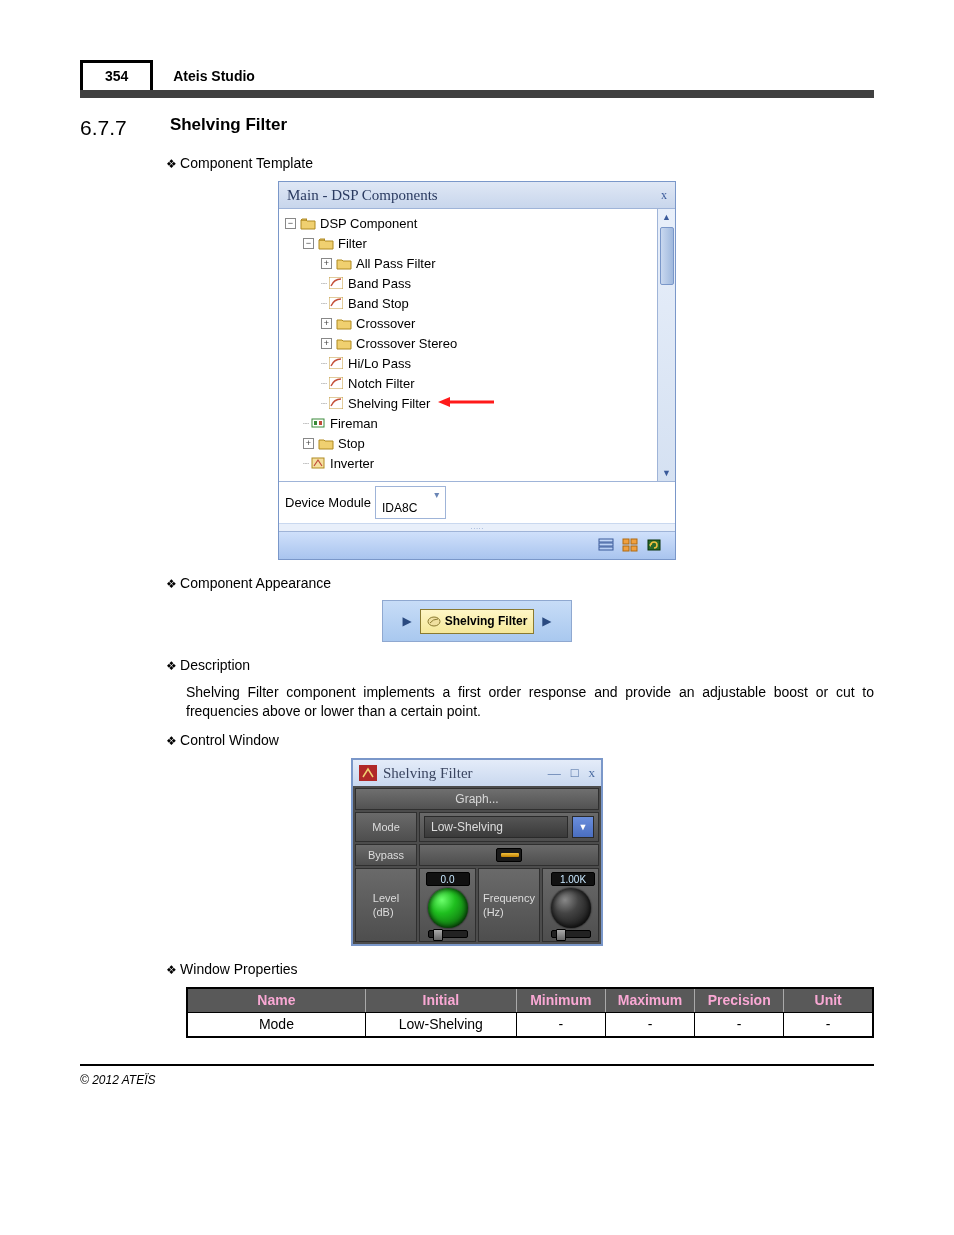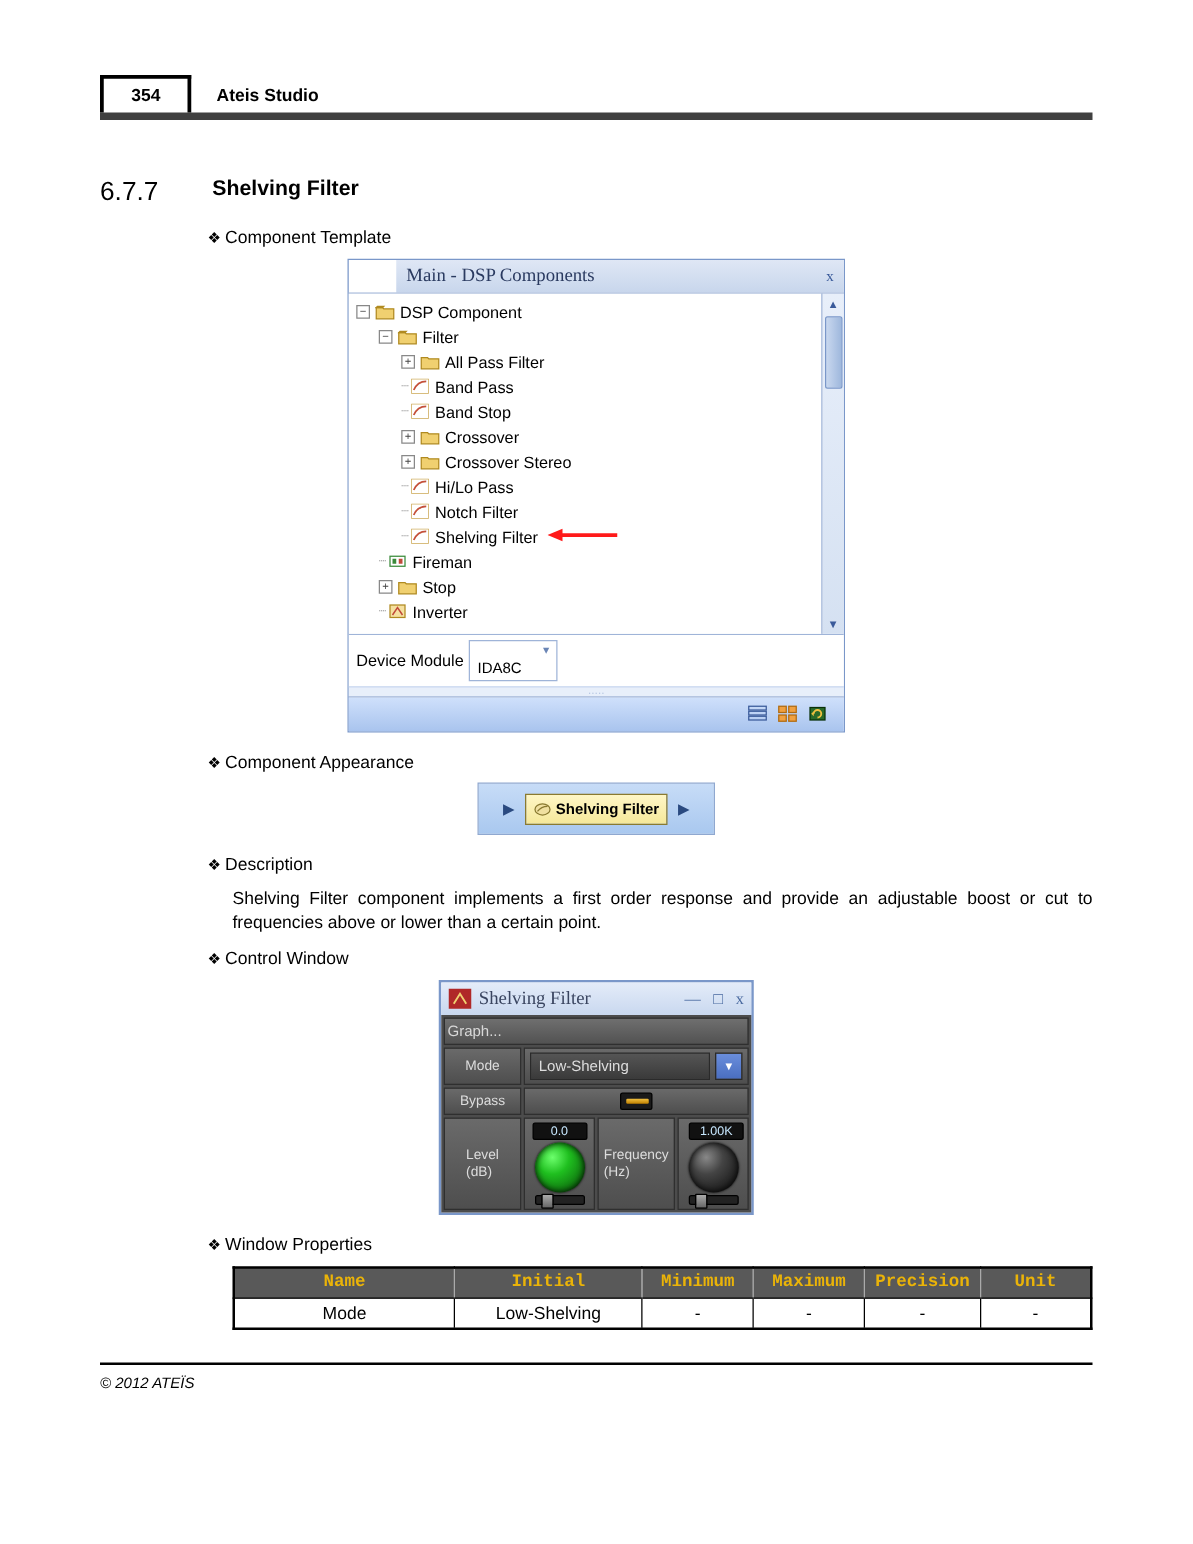--- a/index.html
+++ b/index.html
@@ -1,35 +1,35 @@
 <!DOCTYPE html>
 <html><head>
 <meta charset="utf-8">
 <style>
   * { box-sizing: border-box; margin: 0; padding: 0; }
   body { background: #fff; font-family: Arial, Helvetica, sans-serif; color: #000; width: 954px; margin: 0 auto; padding: 60px 80px 40px 80px; font-size: 14px; line-height: 1.35; position: relative; }
 
-  .header-row { border-bottom: 6px solid #404040; margin-bottom: 44px; }
+  .header-row { border-bottom: 8px solid #404040; margin-bottom: 16px; }
   .page-cell { display: inline-block; border: 3px solid #000; border-bottom: none; padding: 4px 22px; font-weight: bold; font-size: 14px; vertical-align: bottom; }
   .app-name { display: inline-block; padding: 4px 12px; font-weight: bold; font-size: 14px; margin-left: 4px; vertical-align: bottom; }
 
   .h2-row { margin-bottom: 12px; }
   .h2-num { display: inline-block; font-weight: normal; font-size: 21px; width: 86px; vertical-align: top; }
   .h2-title { display: inline-block; font-weight: bold; font-size: 17px; vertical-align: top; }
 
   .bullet { margin-left: 86px; margin-top: 10px; margin-bottom: 8px; font-size: 14px; }
   .bullet::before { content: "❖ "; font-size: 12px; }
 
   .body-text { margin-left: 106px; margin-right: 0; text-align: justify; font-size: 14px; margin-bottom: 6px; }
 
   .center-fig { display: flex; justify-content: center; margin: 8px 0 14px 0; }
 
   
   .dsp-window { width: 398px; border: 1px solid #7a97c9; background: #fff; font-family: Tahoma, Arial; font-size: 13px; }
-  .dsp-titlebar { background: linear-gradient(#dfe7f5,#c8d6ec); color: #2a3a60; padding: 3px 8px; display: flex; justify-content: space-between; align-items: center; font-size: 15px; font-family: 'Times New Roman', serif; margin-left: 38px; }
+  .dsp-titlebar { background: linear-gradient(#dfe7f5,#c8d6ec); color: #2a3a60; padding: 3px 8px; display: flex; justify-content: space-between; align-items: center; font-size: 15px; font-family: 'Times New Roman', serif; }
   .dsp-close { color: #3a5a9a; font-size: 12px; cursor: pointer; }
   .dsp-body { display: flex; border-top: 1px solid #9fb4d8; }
   .dsp-tree { flex: 1; padding: 4px 6px 8px 6px; background: #fff; }
   .dsp-scroll { width: 18px; background: linear-gradient(#e8effa,#d5e1f2); border-left: 1px solid #9fb4d8; display: flex; flex-direction: column; align-items: center; }
   .sc-btn { width: 16px; height: 16px; display: flex; align-items: center; justify-content: center; color: #3a5a9a; font-size: 9px; }
   .sc-thumb { width: 14px; height: 58px; background: linear-gradient(to right,#c9d8ef,#9fb8dd); border: 1px solid #7a97c9; border-radius: 2px; margin-top: 2px; }
 
   .tree-row { white-space: nowrap; height: 20px; display: flex; align-items: center; }
   .tree-row.l1 { padding-left: 0px; }
   .tree-row.l2 { padding-left: 18px; }
@@ -58,42 +58,42 @@
   .comp-tri { color: #2a4a80; font-size: 12px; }
   .comp-chip { background: linear-gradient(#fff6c6,#f5e89a); border: 1px solid #8a7a30; padding: 3px 6px; display: flex; align-items: center; gap: 4px; font-size: 12px; font-weight: bold; }
   .comp-chip svg { width: 14px; height: 11px; }
 
   
   .ctrl-window { width: 252px; border: 2px solid #7a97c9; font-family: Tahoma, Arial; font-size: 12px; }
   .ctrl-title { background: linear-gradient(#e4ecf9,#c9d8ef); padding: 3px 6px; display: flex; align-items: center; gap: 6px; color: #3a4560; font-family: 'Times New Roman', serif; font-size: 15px; }
   .ctrl-title .win-btns { margin-left: auto; display: flex; gap: 10px; color: #4a6aa0; font-size: 13px; }
   .ctrl-ico { width: 18px; height: 16px; background: #b02828; display: flex; align-items: center; justify-content: center; }
   .ctrl-body { background: #4c4c4c; padding: 2px; }
-  .ctrl-graph { background: linear-gradient(#6f6f6f,#525252); color: #d8d8d8; text-align: left; padding: 2px; border: 1px solid #2f2f2f; margin-bottom: 2px; font-size: 12px; }
+  .ctrl-graph { background: linear-gradient(#6f6f6f,#525252); color: #d8d8d8; text-align: center; padding: 2px; border: 1px solid #2f2f2f; margin-bottom: 2px; font-size: 12px; }
   .ctrl-row { display: flex; gap: 2px; margin-bottom: 2px; }
   .ctrl-cell-label { width: 62px; background: linear-gradient(#6a6a6a,#4e4e4e); border: 1px solid #2f2f2f; color: #ddd; display: flex; align-items: center; justify-content: center; font-size: 11px; }
   .ctrl-cell-body { flex: 1; background: linear-gradient(#6a6a6a,#4e4e4e); border: 1px solid #2f2f2f; display: flex; align-items: center; padding: 3px 4px; gap: 4px; }
   .mode-select { flex: 1; height: 22px; border: 1px solid #2a2a2a; background: linear-gradient(#555,#3a3a3a); color: #ddd; display: flex; align-items: center; padding: 0 6px; position: relative; font-size: 12px; }
   .mode-dd { width: 22px; height: 22px; background: linear-gradient(#6a8edc,#4a6ec0); border: 1px solid #2a2a2a; display: flex; align-items: center; justify-content: center; color: #fff; font-size: 9px; }
   .bypass-switch { width: 26px; height: 14px; background: #1a1a1a; border: 1px solid #000; border-radius: 2px; margin: 0 auto; position: relative; }
   .bypass-switch::after { content: ""; width: 18px; height: 4px; background: linear-gradient(#f0c040,#c08000); position: absolute; left: 4px; top: 4px; border-radius: 1px; }
   .knob-area { flex: 1; background: linear-gradient(#6a6a6a,#4e4e4e); border: 1px solid #2f2f2f; padding: 3px; display: flex; flex-direction: column; align-items: center; position: relative; }
   .knob-readout { width: 44px; height: 14px; background: #111; color: #c8e8ff; font-size: 10px; text-align: center; border: 1px solid #000; border-radius: 2px; line-height: 13px; margin-bottom: 2px; align-self: center; }
   .knob-readout.right { align-self: flex-end; }
   .knob { width: 40px; height: 40px; border-radius: 50%; position: relative; }
   .knob.green { background: radial-gradient(circle at 35% 30%, #6cff6c 0%, #1fbf1f 35%, #0a5a0a 90%); box-shadow: inset 0 0 6px #000, 0 0 2px #000; }
   .knob.dark { background: radial-gradient(circle at 35% 30%, #888 0%, #444 35%, #111 90%); box-shadow: inset 0 0 6px #000, 0 0 2px #000; }
   .knob-row { display: flex; gap: 2px; }
   .slider-bar { width: 40px; height: 8px; background: #222; border: 1px solid #000; border-radius: 2px; margin-top: 2px; position: relative; }
   .slider-bar::after { content: ""; width: 8px; height: 10px; background: linear-gradient(#aaa,#666); border: 1px solid #000; position: absolute; top: -2px; left: 4px; border-radius: 1px; }
 
   
   .props-table { margin-left: 106px; margin-right: 0; border: 2.5px solid #000; border-collapse: collapse; width: calc(100% - 106px); font-size: 14px; }
   .props-table th, .props-table td { border: 1px solid #000; padding: 2px 8px; text-align: center; }
-  .props-table th { background: #595959; color: #eab308; font-weight: bold; border-right-color: #aaa; font-family: Liberation Mono, monospace; }
+  .props-table th { background: #595959; color: #f9a8d4; font-weight: bold; border-right-color: #aaa; }
   .props-table th:last-child { border-right: 1px solid #000; }
   .props-table td { background: #fff; }
   .props-table tr:first-child th { border-top: none; }
   .props-table tr:first-child th:first-child { border-left: none; }
   .props-table tr:first-child th:last-child { border-right: none; }
 
   .footer-rule { border-top: 2.5px solid #000; margin-top: 26px; padding-top: 6px; text-align: left; font-style: italic; font-size: 12px; }
 </style>
 </head>
 <body>

